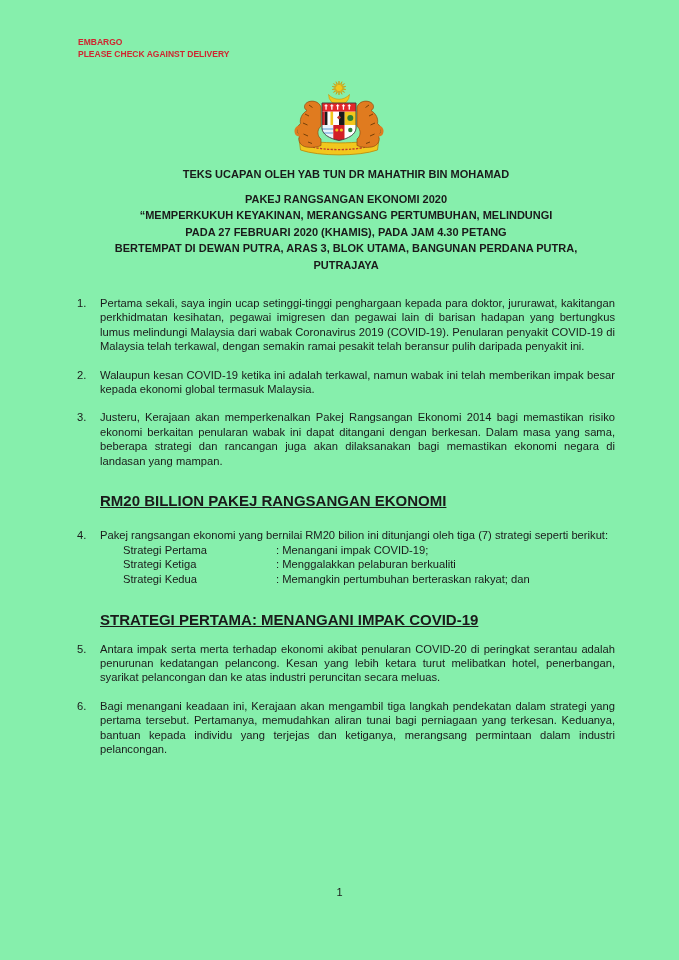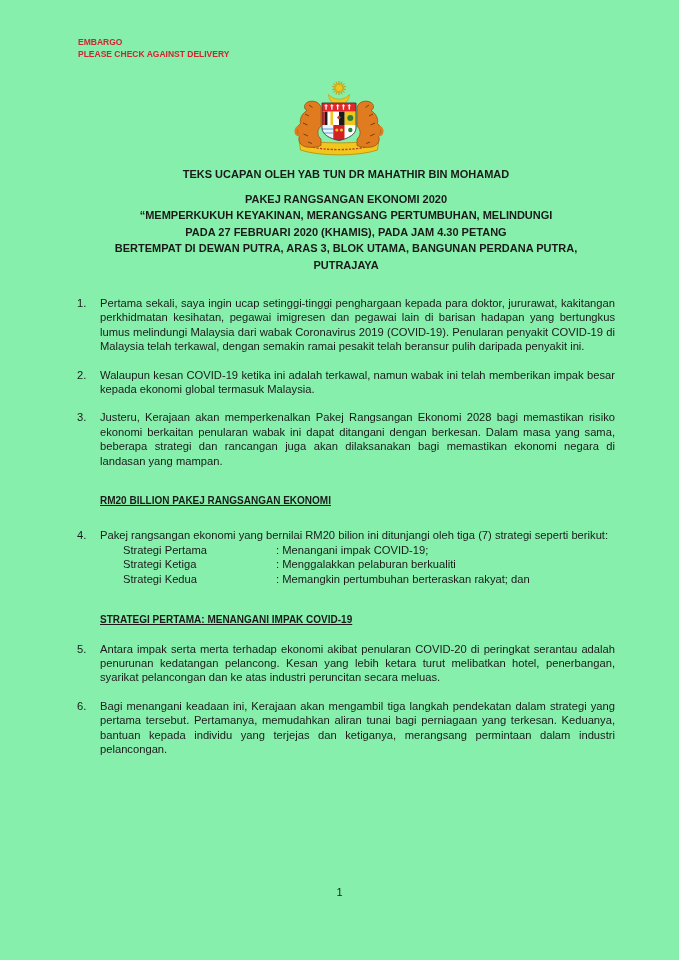--- a/index.html
+++ b/index.html
@@ -46,21 +46,21 @@
   .para {
     display: flex;
     font-size: 11.2px;
     line-height: 14.4px;
     margin-bottom: 14px;
   }
   .para-num { flex: 0 0 23px; }
   .para-text { flex: 1 1 auto; text-align: justify; }
   .para.no-gap { margin-bottom: 0; }
   .section-heading {
-    font-size: 10px;
+    font-size: 15px;
     line-height: 14.4px;
     font-weight: 700;
     text-decoration: underline;
     margin: 26px 0 20px 23px;
   }
   .section-heading.second { margin-top: 27px; margin-bottom: 14px; }
   .strategies { margin-bottom: 0; }
   .strategy {
     display: flex;
     font-size: 11.2px;
@@ -181,21 +181,21 @@
         <span class="para-text">Pertama sekali, saya ingin ucap setinggi-tinggi penghargaan kepada para doktor, jururawat, kakitangan perkhidmatan kesihatan, pegawai imigresen dan pegawai lain di barisan hadapan yang bertungkus lumus melindungi Malaysia dari wabak Coronavirus 2019 (COVID-19). Penularan penyakit COVID-19 di Malaysia telah terkawal, dengan semakin ramai pesakit telah beransur pulih daripada penyakit ini.</span>
       </div>
 
       <div class="para">
         <span class="para-num">2.</span>
         <span class="para-text">Walaupun kesan COVID-19 ketika ini adalah terkawal, namun wabak ini telah memberikan impak besar kepada ekonomi global termasuk Malaysia.</span>
       </div>
 
       <div class="para no-gap">
         <span class="para-num">3.</span>
-        <span class="para-text">Justeru, Kerajaan akan memperkenalkan Pakej Rangsangan Ekonomi 2028 bagi memastikan risiko ekonomi berkaitan penularan wabak ini dapat ditangani dengan berkesan. Dalam masa yang sama, beberapa strategi dan rancangan juga akan dilaksanakan bagi memastikan ekonomi negara di landasan yang mampan.</span>
+        <span class="para-text">Justeru, Kerajaan akan memperkenalkan Pakej Rangsangan Ekonomi 2014 bagi memastikan risiko ekonomi berkaitan penularan wabak ini dapat ditangani dengan berkesan. Dalam masa yang sama, beberapa strategi dan rancangan juga akan dilaksanakan bagi memastikan ekonomi negara di landasan yang mampan.</span>
       </div>
 
       <div class="section-heading">RM20 BILLION PAKEJ RANGSANGAN EKONOMI</div>
 
       <div class="para no-gap">
         <span class="para-num">4.</span>
         <span class="para-text">Pakej rangsangan ekonomi yang bernilai RM20 bilion ini ditunjangi oleh tiga (7) strategi seperti berikut:</span>
       </div>
 
       <div class="strategies">

